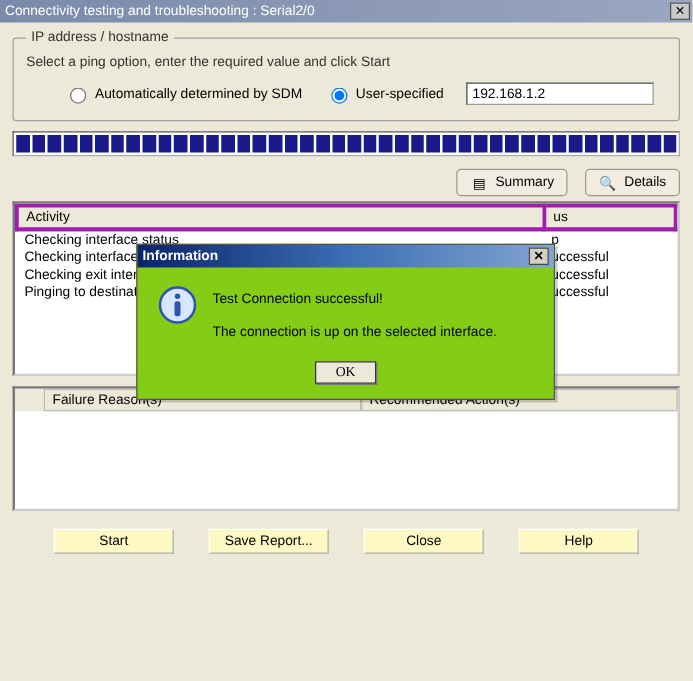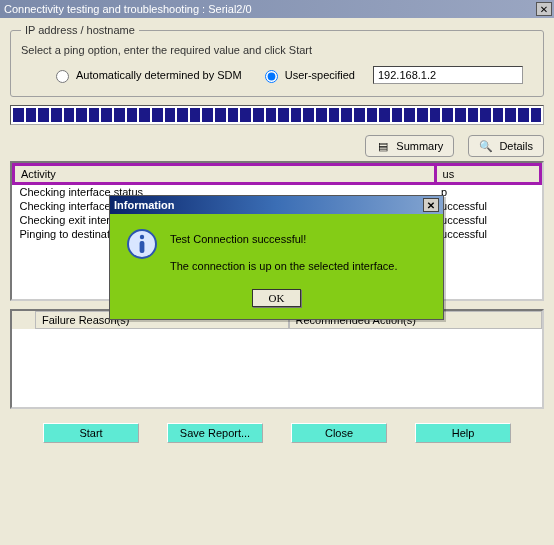--- a/index.html
+++ b/index.html
@@ -142,21 +142,21 @@
   }
   .bottom-buttons {
     display: flex;
     justify-content: space-around;
     gap: 10px;
     margin-top: 14px;
     padding: 0 24px;
   }
   .btn {
     border: 1px outset #fff;
-    background: #5eead4;
+    background: #fef9c3;
     padding: 3px 2px;
     width: 96px;
     text-align: center;
     cursor: pointer;
     font-size: 11px;
   }
   
   .dialog {
     position: absolute;
     top: 195px;

